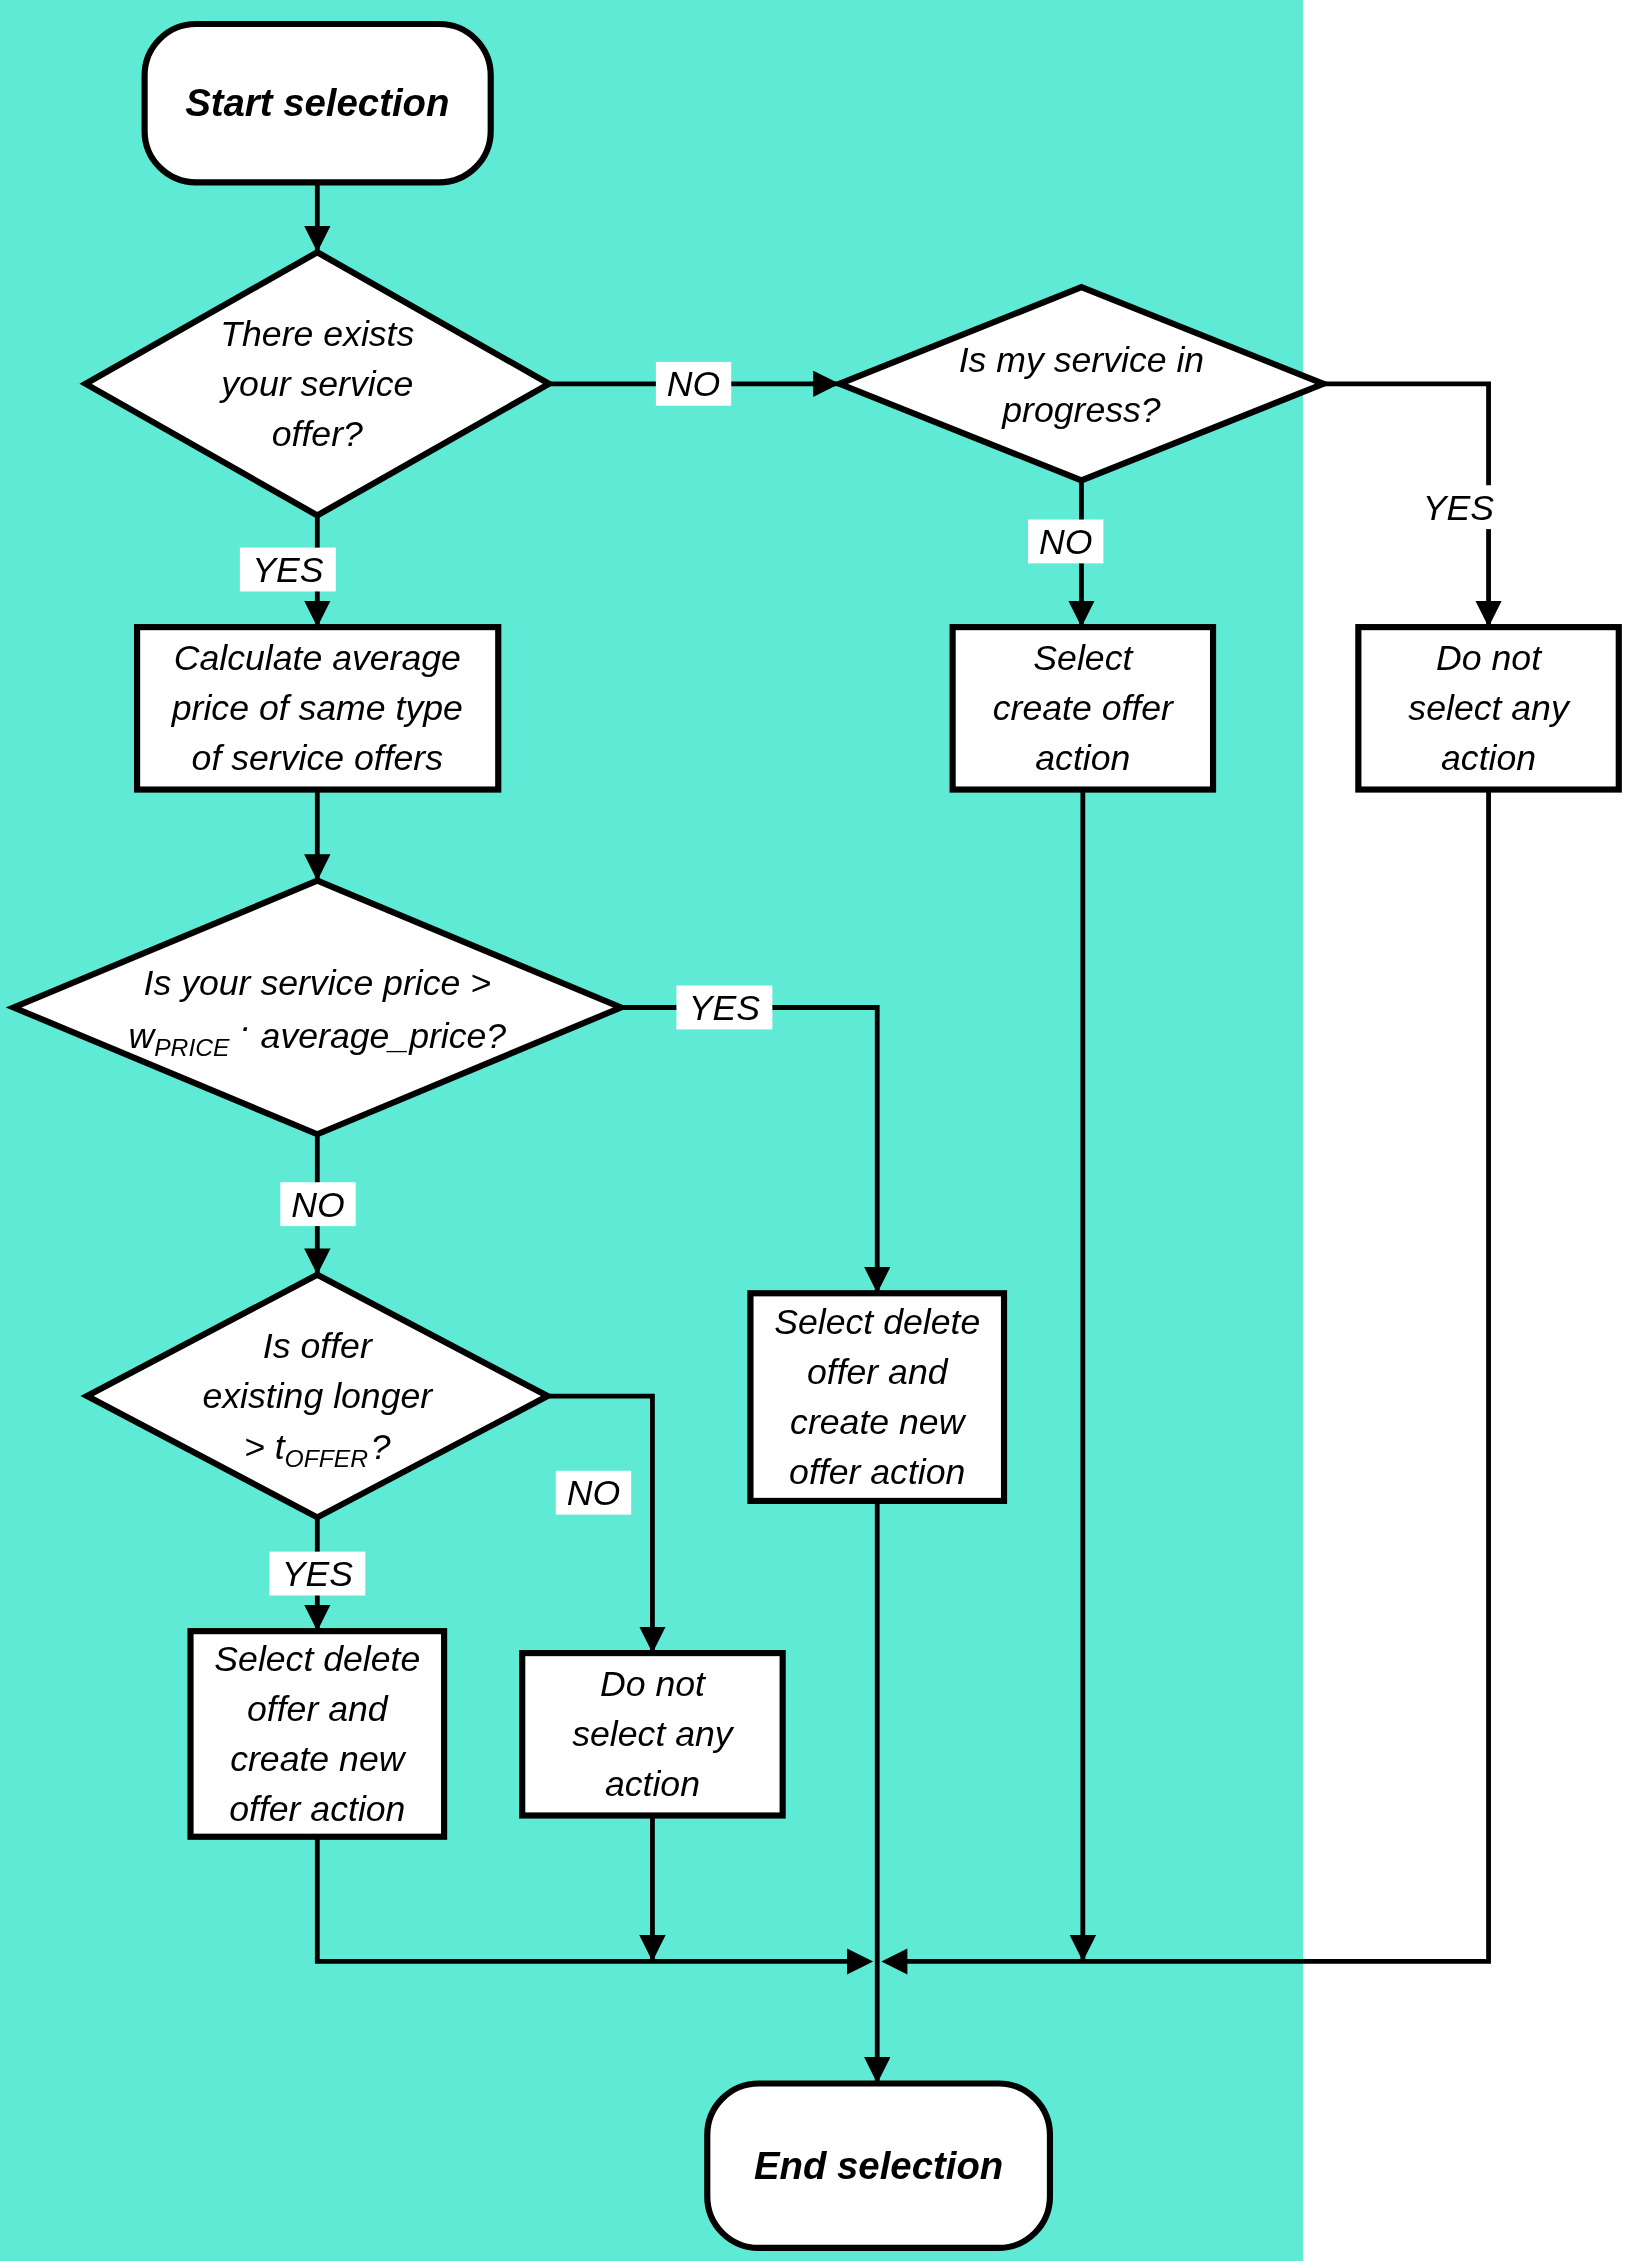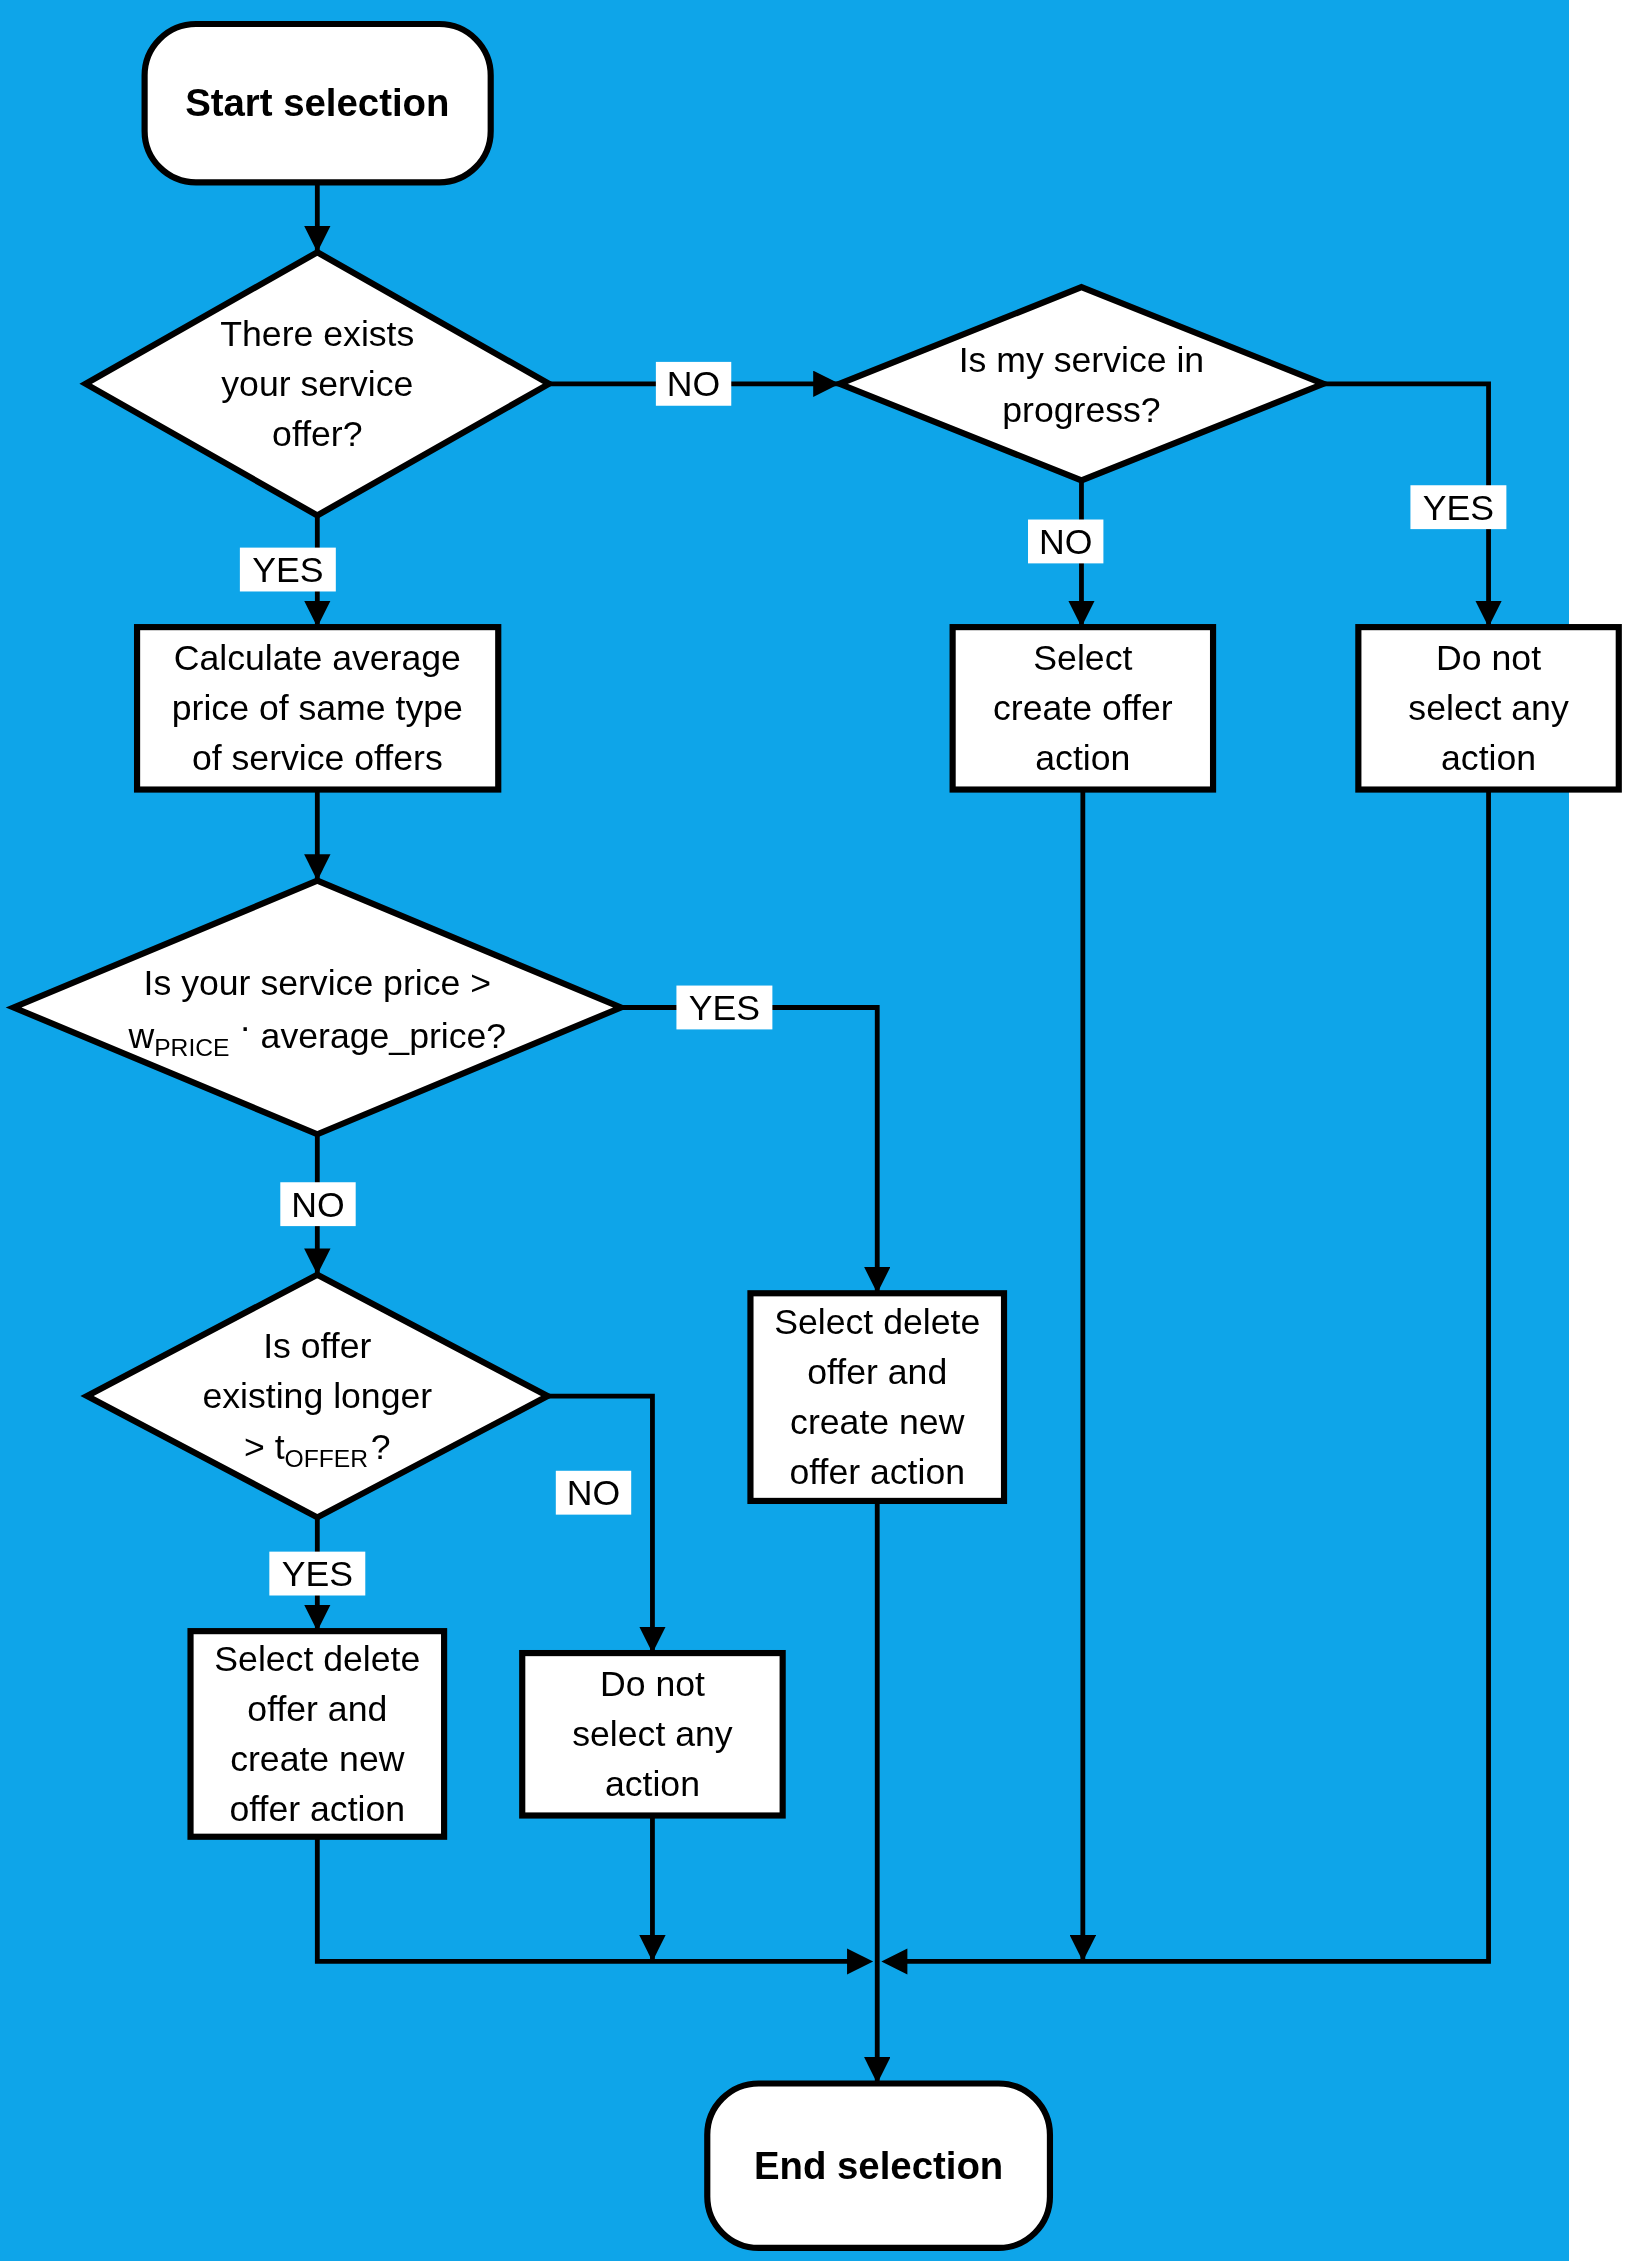--- a/index.html
+++ b/index.html
@@ -1,21 +1,22 @@
 <!DOCTYPE html>
 <html style="font-size:11px"><head>
 <meta charset="utf-8">
 <style>
   html, body { margin: 0; padding: 0; background: #ffffff; }
   .canvas {
     position: relative;
-    width: 1569px;
+    width: 1303px;
     height: 2261px;
-    background: #0ea5e9;
+    background: #5eead4;
     font-family: "Liberation Sans", sans-serif;
+    font-style: italic;
   }
   svg { display: block; }
   .shape  { fill: #ffffff; stroke: #000000; stroke-width: 9; stroke-linejoin: miter; }
   .edge   { fill: none; stroke: #000000; stroke-width: 7; }
   .ntext  { font-size: 52px; fill: #000000; text-anchor: middle; }
   .btext  { font-size: 56px; font-weight: bold; fill: #000000; text-anchor: middle; }
   .ltext  { font-size: 52px; fill: #000000; text-anchor: middle; }
   .sub    { font-size: 36px; }
   .labelbg { fill: #ffffff; }
   .head   { fill: #000000; stroke: none; }

